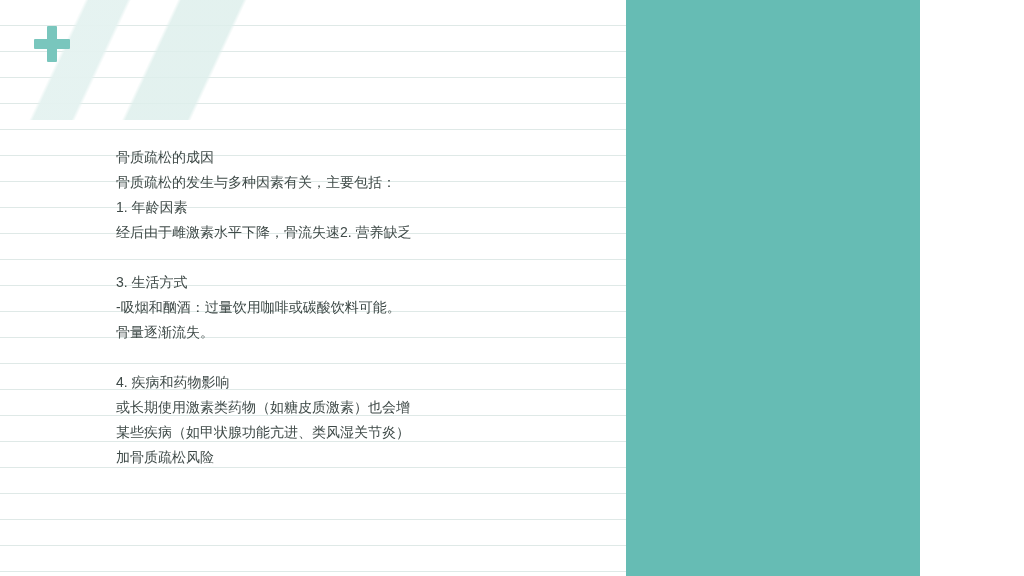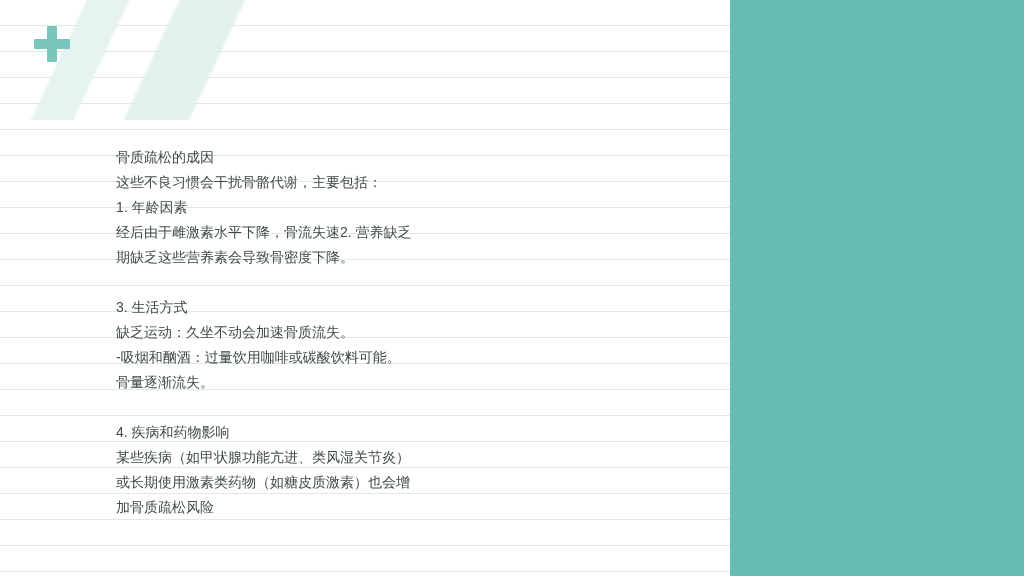--- a/index.html
+++ b/index.html
@@ -8,21 +8,21 @@
   }
   body {
     width: 1024px;
     height: 576px;
     overflow: hidden;
     font-family: "Liberation Sans", sans-serif;
     background: #ffffff;
   }
   #slide {
     position: relative;
-    width: 1024px;
+    width: 920px;
     height: 576px;
     background: #ffffff;
     overflow: hidden;
   }
   
   #lined-area {
     position: absolute;
     left: 0;
     top: 0;
     width: 730px;
@@ -118,29 +118,27 @@
   <div id="sheen"></div>
   <div id="right-panel"></div>
 
   <div id="plus-mark">
     <div class="bar-h"></div>
     <div class="bar-v"></div>
   </div>
 
   <div id="body-text">
     <p>骨质疏松的成因</p>
-    <p>这些不良习惯会干扰骨骼代谢，主要包括：</p>
+    <p>骨质疏松的发生与多种因素有关，主要包括：</p>
     <p>1. 年龄因素</p>
     <p>经后由于雌激素水平下降，骨流失速2. 营养缺乏</p>
-    <p>期缺乏这些营养素会导致骨密度下降。</p>
     <p class="spacer"></p>
     <p>3. 生活方式</p>
-    <p>缺乏运动：久坐不动会加速骨质流失。</p>
     <p>-吸烟和酗酒：过量饮用咖啡或碳酸饮料可能。</p>
     <p>骨量逐渐流失。</p>
     <p class="spacer"></p>
     <p>4. 疾病和药物影响</p>
+    <p>或长期使用激素类药物（如糖皮质激素）也会增</p>
     <p>某些疾病（如甲状腺功能亢进、类风湿关节炎）</p>
-    <p>或长期使用激素类药物（如糖皮质激素）也会增</p>
     <p>加骨质疏松风险</p>
   </div>
 
 </div>
 
 </body></html>

